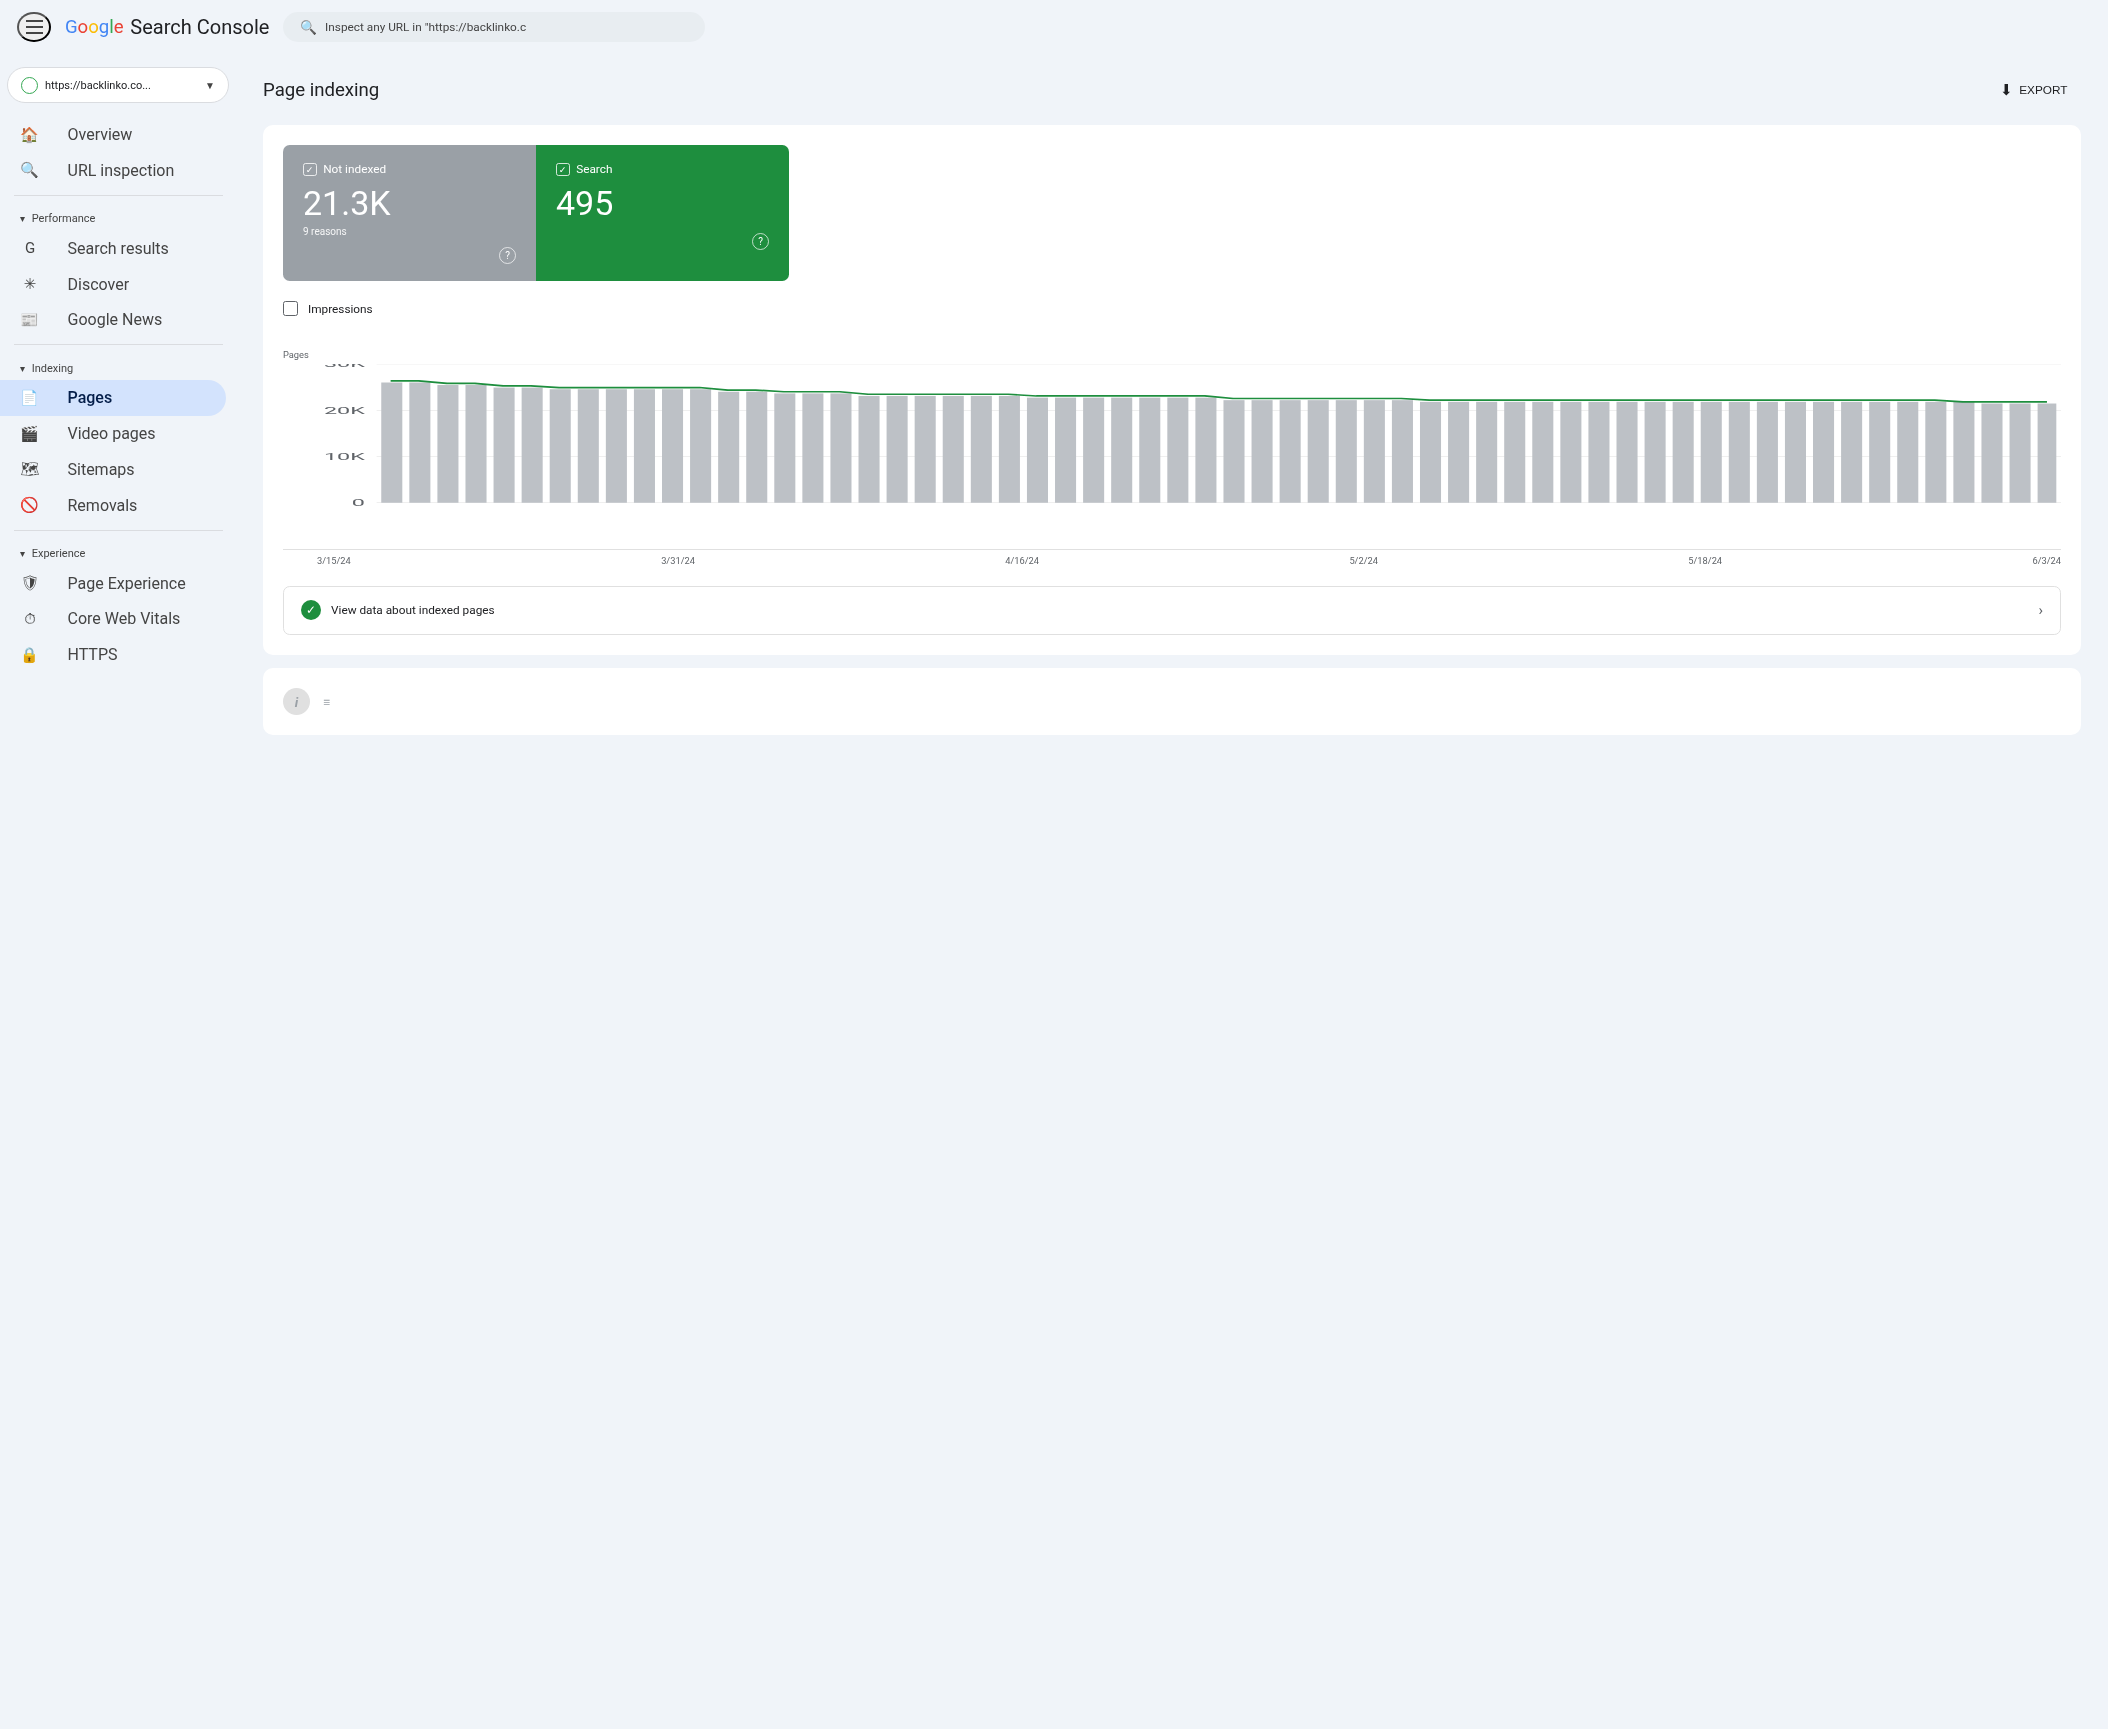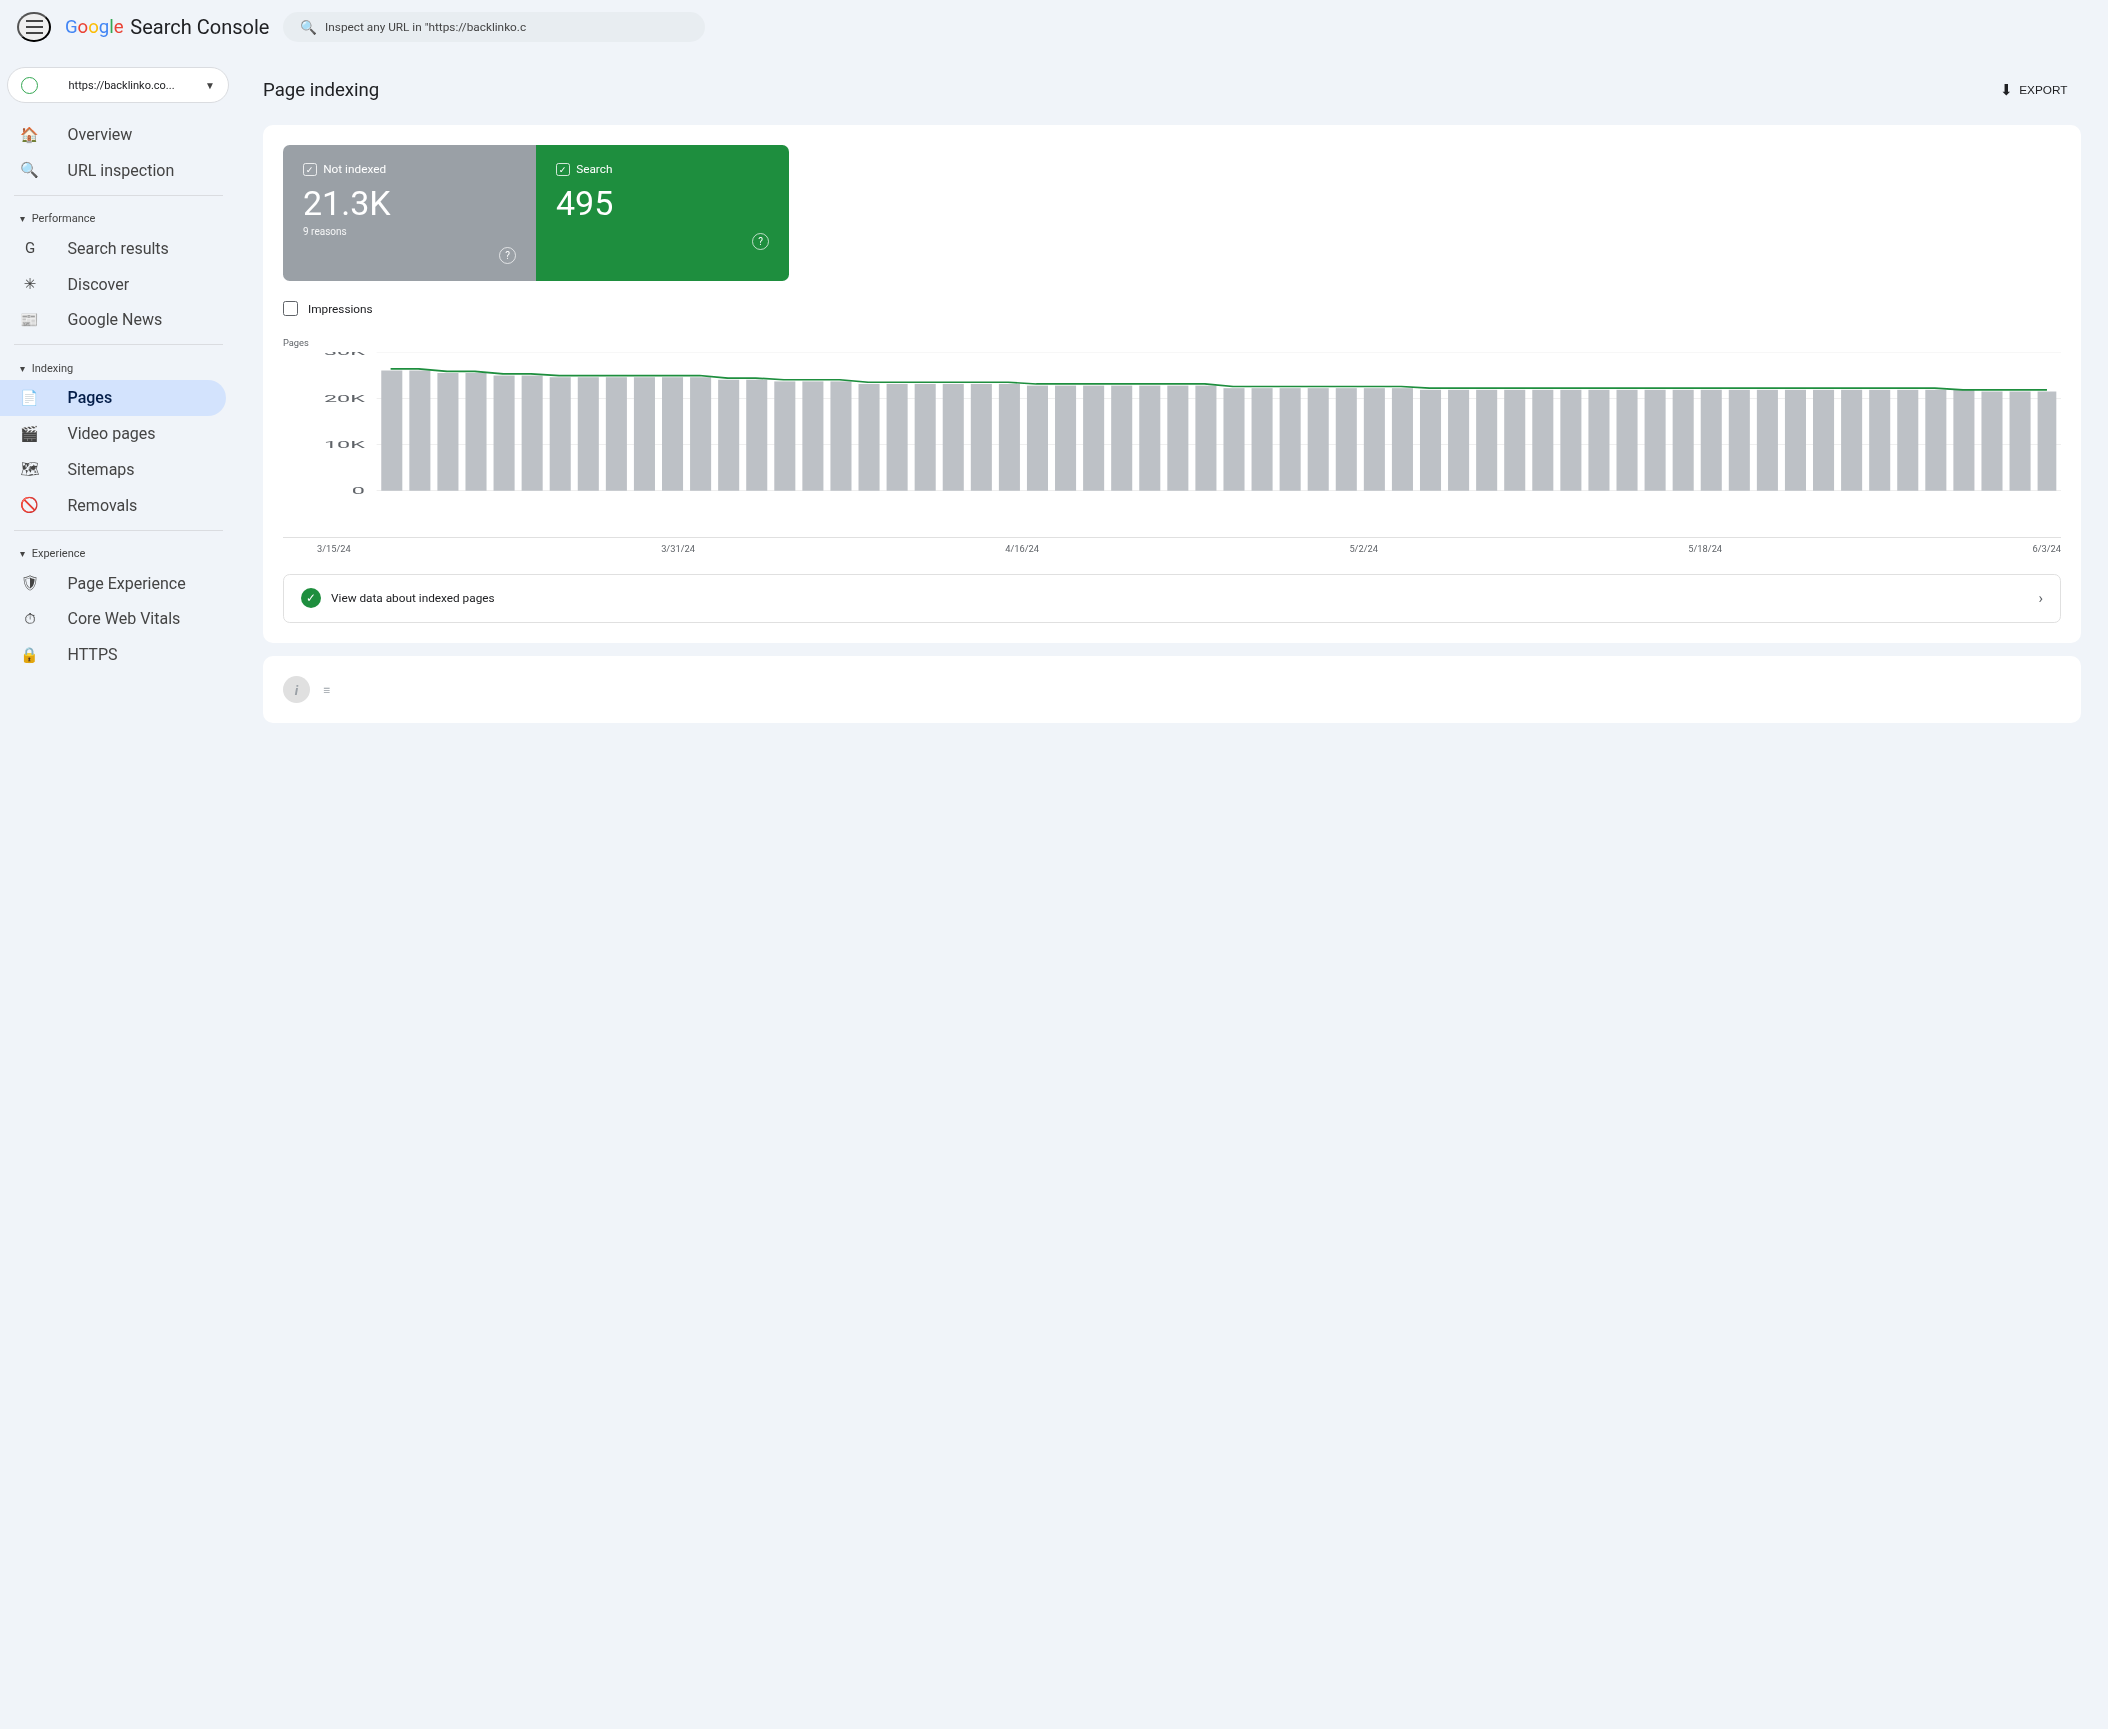--- a/index.html
+++ b/index.html
@@ -83,21 +83,20 @@
     .property-selector {
       display: flex;
       align-items: center;
       gap: 6.7px;
       padding: 8.4px 13.5px;
       margin: 3.4px 6.7px 13.5px;
       background: white;
       border-radius: 20px;
       cursor: pointer;
       border: 0.8px solid #dadce0;
-      text-align: center;
     }
     .property-icon {
       width: 17px;
       height: 17px;
       border-radius: 50%;
       border: 1.7px solid #34a853;
       display: flex;
       align-items: center;
       justify-content: center;
     }
@@ -242,21 +241,21 @@
       justify-content: center;
       font-size: 10px;
       cursor: pointer;
     }
 
     
     .impressions-row {
       display: flex;
       align-items: center;
       gap: 10px;
-      margin-bottom: 14px;
+      margin-bottom: 26px;
     }
     .checkbox-box {
       width: 15px;
       height: 15px;
       border: 1.7px solid #5f6368;
       border-radius: 2.5px;
       cursor: pointer;
     }
     .impressions-label { font-size: 11.8px; color: #202124; }
 

